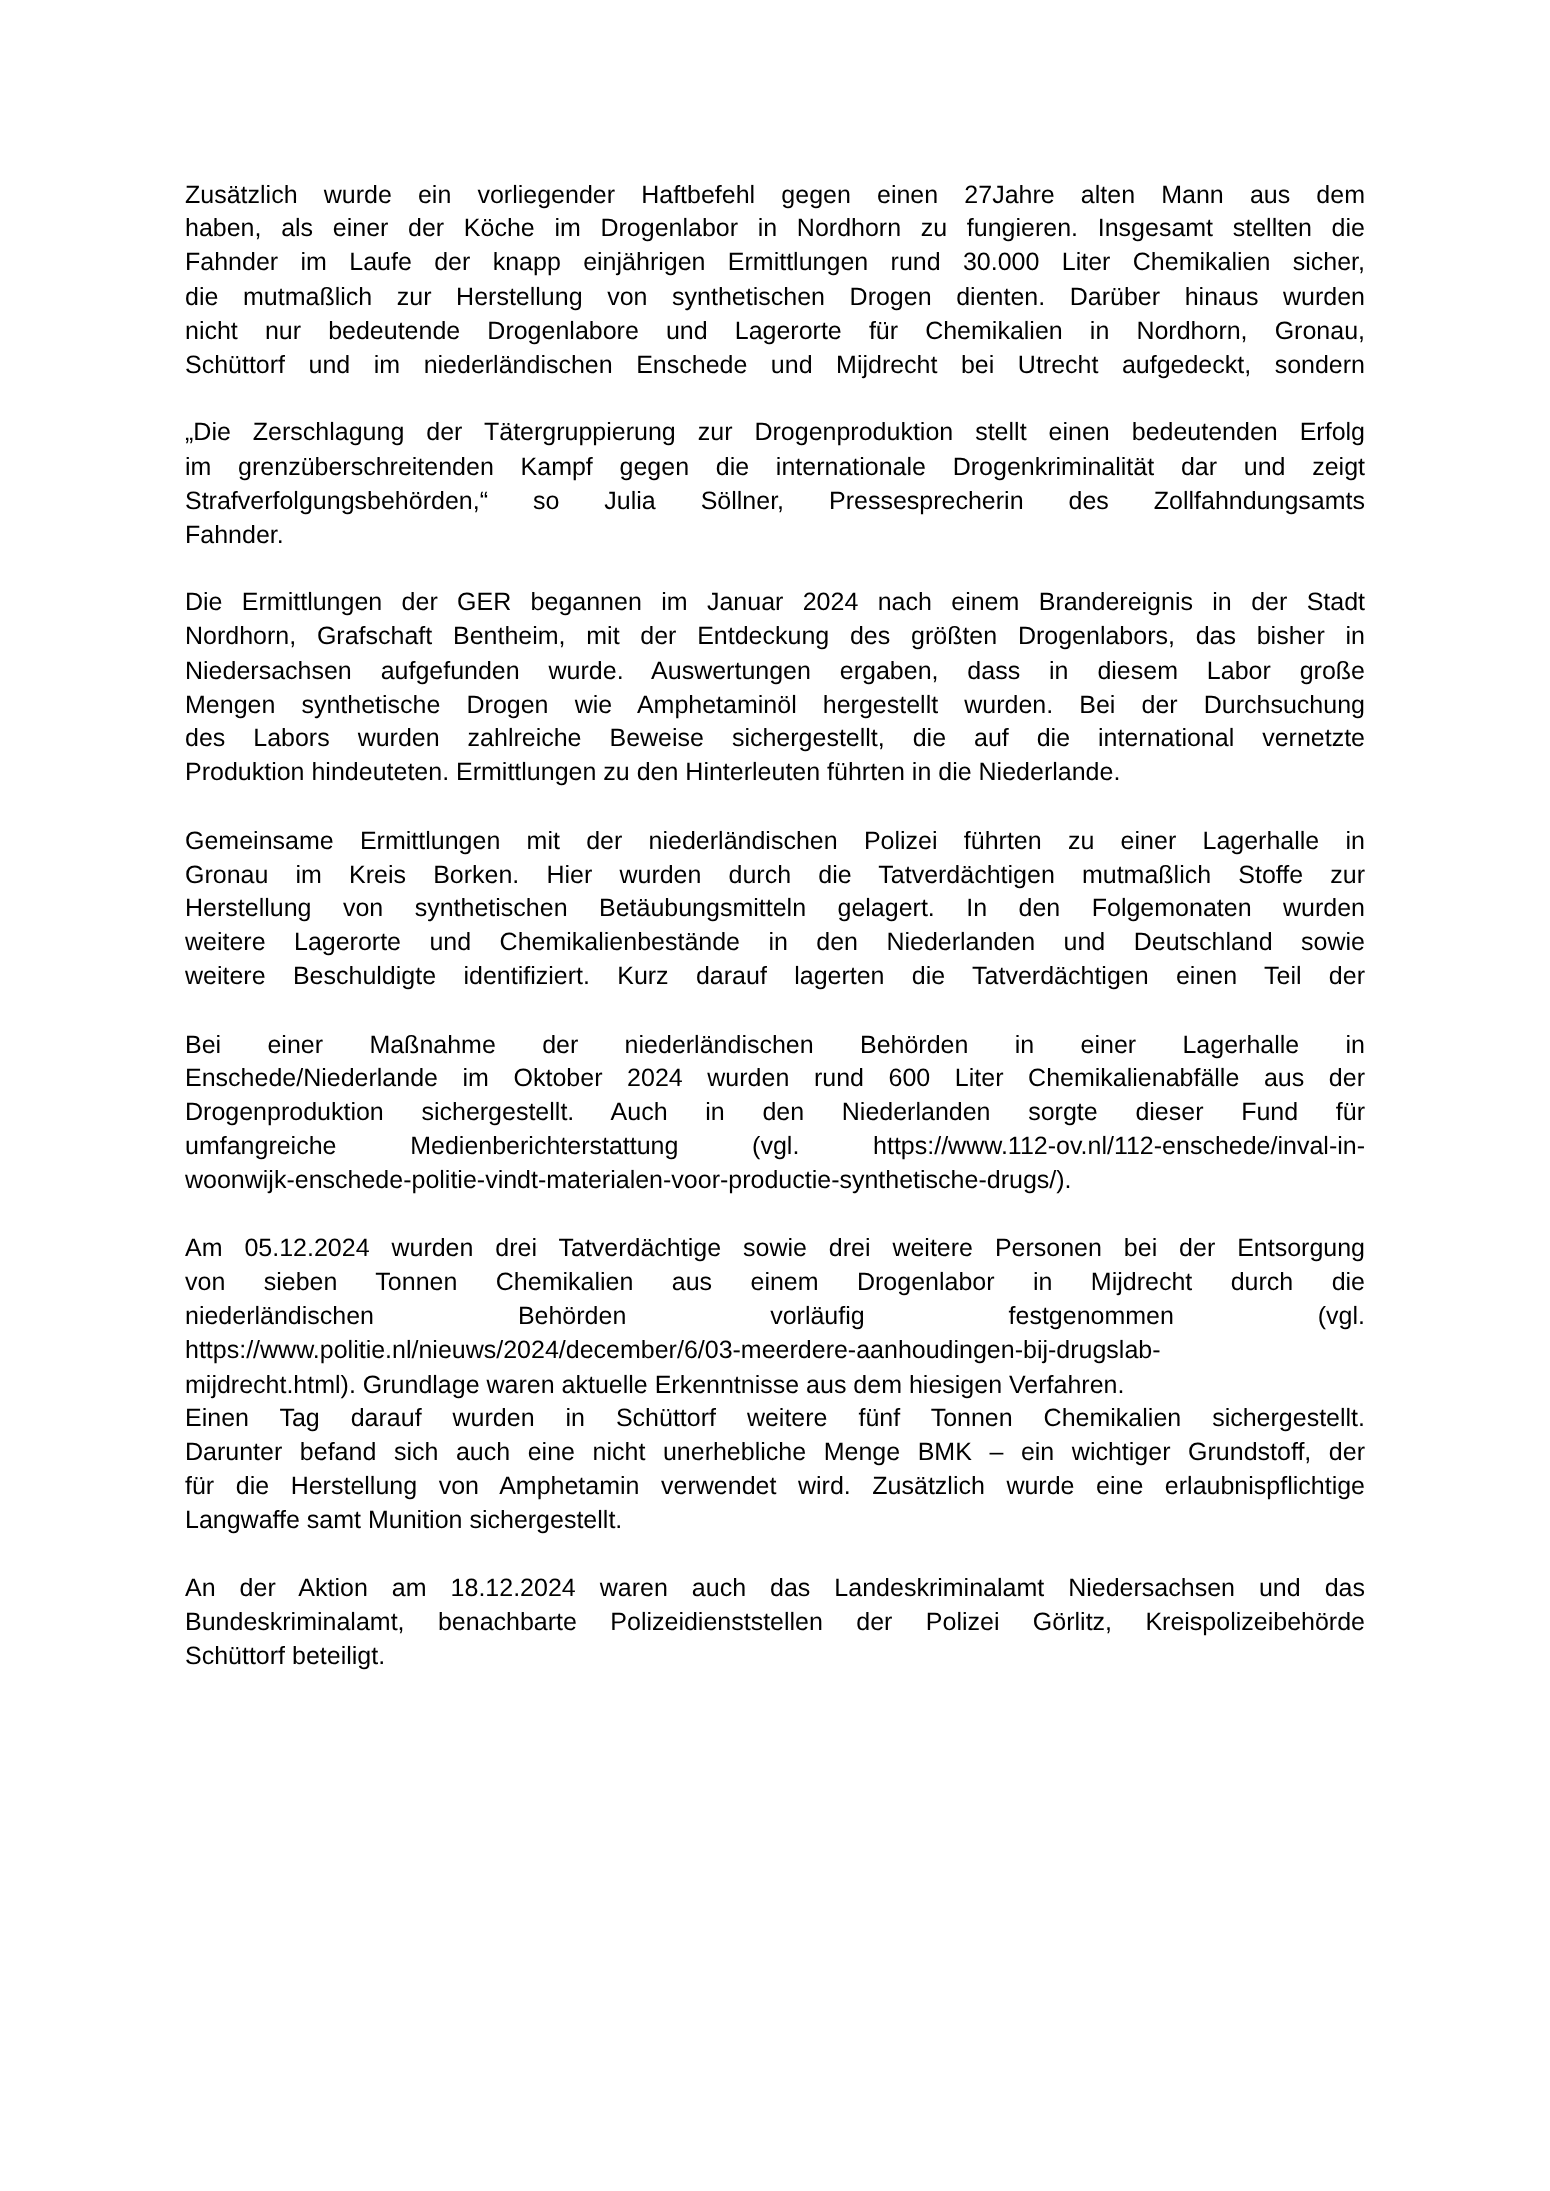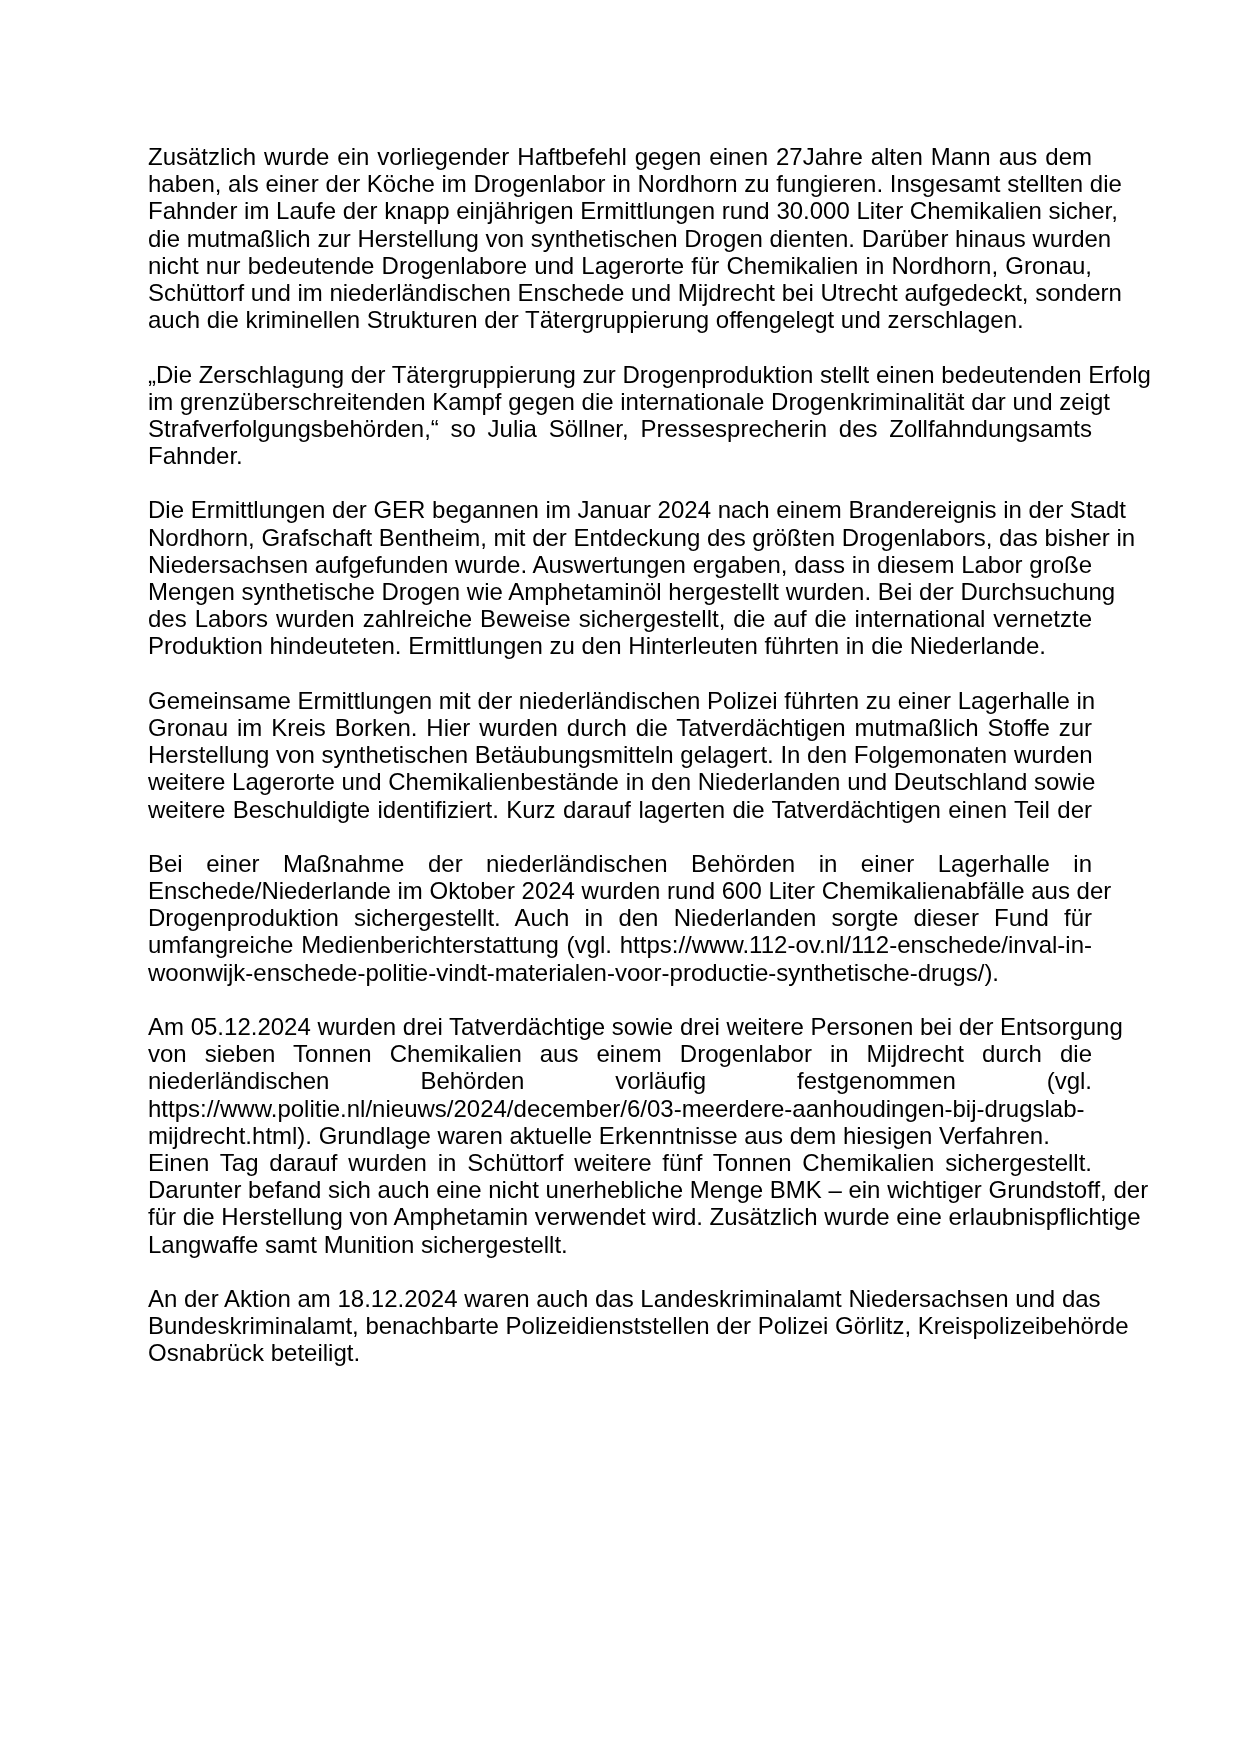--- a/index.html
+++ b/index.html
@@ -12,21 +12,21 @@
     height: 1753px;
     position: relative;
     overflow: hidden;
   }
   .page {
     position: absolute;
     left: 148px;
     top: 143px;
     width: 944px;
     font-family: "Liberation Sans", "DejaVu Sans", sans-serif;
-    font-size: 24px;
+    font-size: 20px;
     color: #000000;
   }
   .para {
     margin: 0 0 27.2px 0;
   }
   .para.tight {
     margin-bottom: 0;
   }
   .line {
     display: block;
@@ -47,21 +47,20 @@
 
 <div class="page">
 
   <div class="para">
     <span class="line">Zusätzlich wurde ein vorliegender Haftbefehl gegen einen 27Jahre alten Mann aus dem</span>
     <span class="line">haben, als einer der Köche im Drogenlabor in Nordhorn zu fungieren. Insgesamt stellten die</span>
     <span class="line">Fahnder im Laufe der knapp einjährigen Ermittlungen rund 30.000 Liter Chemikalien sicher,</span>
     <span class="line">die mutmaßlich zur Herstellung von synthetischen Drogen dienten. Darüber hinaus wurden</span>
     <span class="line">nicht nur bedeutende Drogenlabore und Lagerorte für Chemikalien in Nordhorn, Gronau,</span>
     <span class="line">Schüttorf und im niederländischen Enschede und Mijdrecht bei Utrecht aufgedeckt, sondern</span>
-    <span class="line last">auch die kriminellen Strukturen der Tätergruppierung offengelegt und zerschlagen.</span>
   </div>
 
   <div class="para">
     <span class="line">„Die Zerschlagung der Tätergruppierung zur Drogenproduktion stellt einen bedeutenden Erfolg</span>
     <span class="line">im grenzüberschreitenden Kampf gegen die internationale Drogenkriminalität dar und zeigt</span>
     <span class="line">Strafverfolgungsbehörden,“ so Julia Söllner, Pressesprecherin des Zollfahndungsamts</span>
     <span class="line last">Fahnder.</span>
   </div>
 
   <div class="para">
@@ -100,16 +99,16 @@
   <div class="para">
     <span class="line">Einen Tag darauf wurden in Schüttorf weitere fünf Tonnen Chemikalien sichergestellt.</span>
     <span class="line">Darunter befand sich auch eine nicht unerhebliche Menge BMK – ein wichtiger Grundstoff, der</span>
     <span class="line">für die Herstellung von Amphetamin verwendet wird. Zusätzlich wurde eine erlaubnispflichtige</span>
     <span class="line last">Langwaffe samt Munition sichergestellt.</span>
   </div>
 
   <div class="para">
     <span class="line">An der Aktion am 18.12.2024 waren auch das Landeskriminalamt Niedersachsen und das</span>
     <span class="line">Bundeskriminalamt, benachbarte Polizeidienststellen der Polizei Görlitz, Kreispolizeibehörde</span>
-    <span class="line last">Osnabrück beteiligt.</span>
+    <span class="line last">Schüttorf beteiligt.</span>
   </div>
 
 </div>
 
 </body></html>

